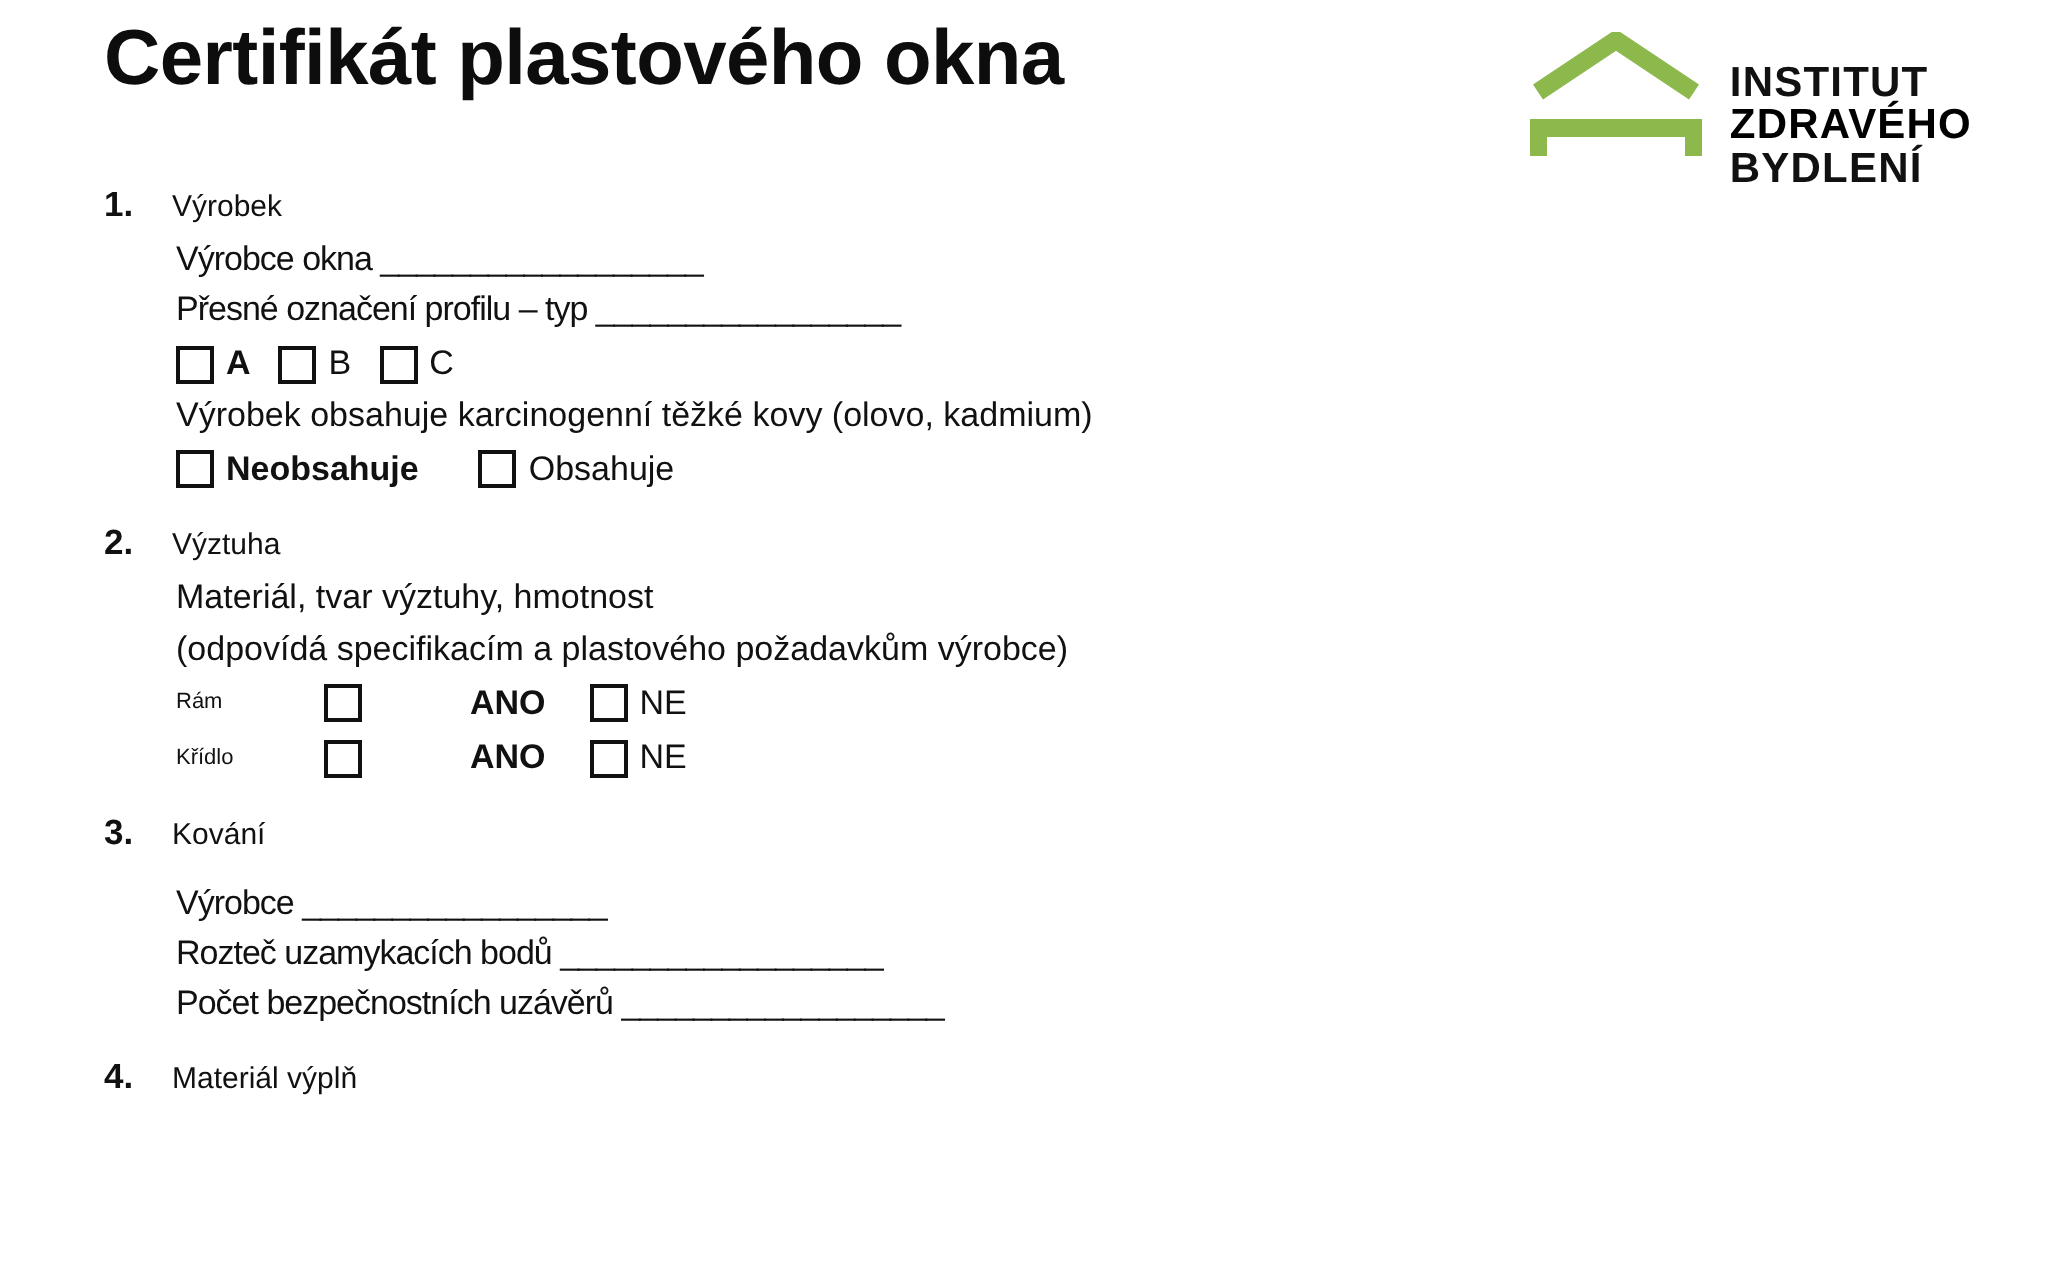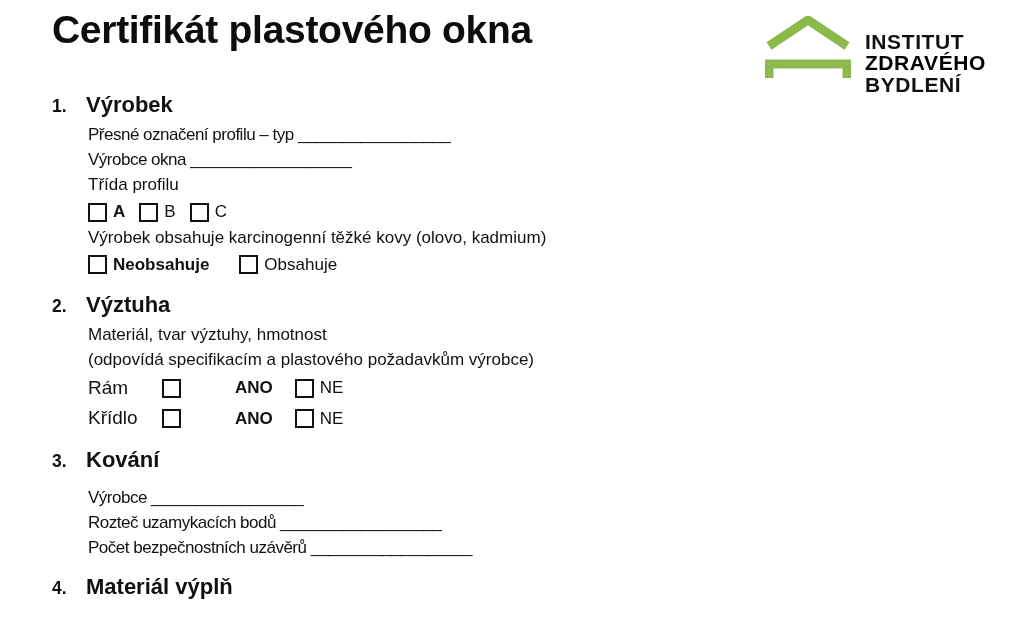--- a/index.html
+++ b/index.html
@@ -83,22 +83,22 @@
     margin-top: 14px;
     margin-bottom: 4px;
   }
   .sec-num {
     width: 34px;
     flex: 0 0 34px;
     font-weight: bold;
     font-size: 17.5px;
   }
   .sec-title {
-    font-weight: bold;
-    font-size: 22px;
+    font-weight: normal;
+    font-size: 15px;
   }
 
   .sec-body {
     padding-left: 36px;
   }
 
   .line {
     font-size: 17px;
     line-height: 1.48;
     color: #111111;
@@ -113,21 +113,21 @@
     display: flex;
     align-items: center;
     font-size: 17px;
     line-height: 1.5;
     margin-top: 2px;
     white-space: nowrap;
   }
   .cbrow .rowlabel {
     width: 74px;
     flex: 0 0 74px;
-    font-size: 19px;
+    font-size: 11px;
   }
   .box {
     display: inline-block;
     width: 19px;
     height: 19px;
     border: 2px solid #111111;
     box-sizing: border-box;
     margin-right: 6px;
     flex: 0 0 19px;
   }
@@ -169,23 +169,22 @@
   </div>
 
   <div class="content">
 
     <div class="section">
       <div class="sec-head">
         <span class="sec-num">1.</span>
         <span class="sec-title">Výrobek</span>
       </div>
       <div class="sec-body">
+        <div class="line fill">Výrobce okna __________________</div>
         <div class="line fill">Přesné označení profilu – typ _________________</div>
-        <div class="line fill">Výrobce okna __________________</div>
-        <div class="line">Třída profilu</div>
 
         <div class="cbrow">
           <span class="cb-opt">
             <span class="box"></span>
             <span class="opt-label b">A</span>
           </span>
           <span class="cb-opt">
             <span class="box"></span>
             <span class="opt-label">B</span>
           </span>

